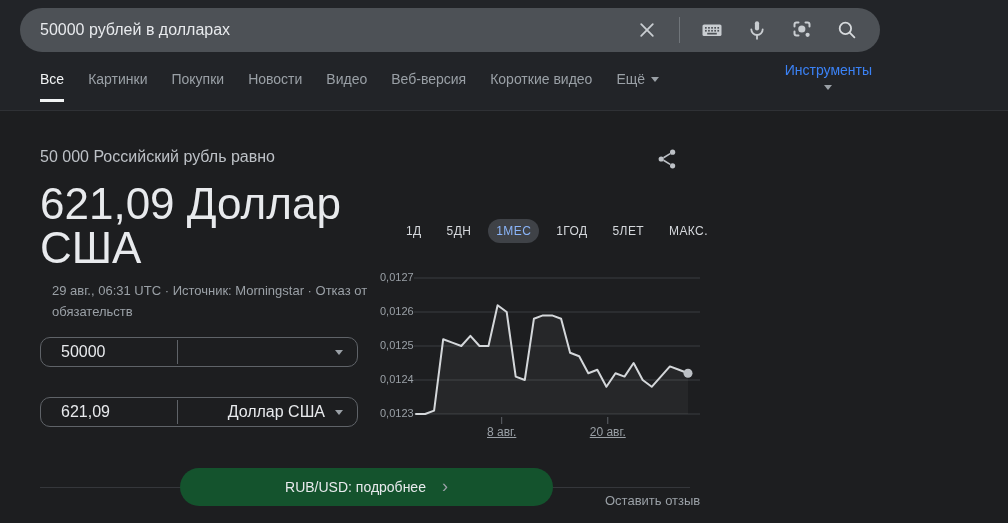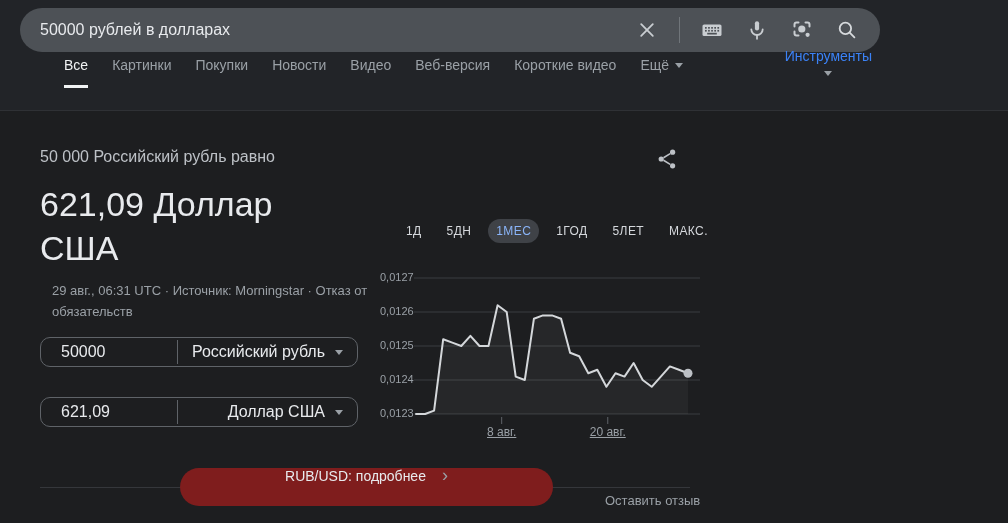--- a/index.html
+++ b/index.html
@@ -3,44 +3,44 @@
 <meta charset="utf-8">
 <style>
   html,body{margin:0;padding:0;background:#1d1e20;width:1008px;height:523px;overflow:hidden;
     font-family:"Liberation Sans","DejaVu Sans",sans-serif;-webkit-font-smoothing:antialiased;}
   .header{position:absolute;left:0;top:0;width:1008px;height:111px;background:#222428;border-bottom:1px solid #2f3135;box-sizing:border-box;}
   .searchbar{position:absolute;left:20px;top:8px;width:860px;height:44px;background:#4d5156;border-radius:22px;display:flex;align-items:center;padding:0 20px 0 18px;box-sizing:border-box;}
   .searchbar input{flex:1;background:transparent;border:none;outline:none;color:#e8eaed;font-size:16px;font-family:inherit;}
   .sb-icons{display:flex;align-items:center;gap:19px;}
   .icon-btn{width:26px;height:26px;display:flex;align-items:center;justify-content:center;cursor:pointer;flex:0 0 auto;}
   .sb-divider{width:1px;height:26px;background:#70757a;}
-  .tabbar{position:absolute;left:0;top:48px;width:1008px;display:flex;align-items:flex-end;gap:24px;padding-left:64px;box-sizing:border-box;font-size:14px;}
+  .tabbar{position:absolute;left:0;top:62px;width:1008px;display:flex;align-items:flex-end;gap:24px;padding-left:40px;box-sizing:border-box;font-size:14px;}
   .tab{color:#9aa0a6;padding-bottom:12px;border-bottom:3px solid transparent;cursor:pointer;display:flex;align-items:center;gap:6px;white-space:nowrap;}
   .tab.active{color:#f1f3f4;border-bottom-color:#f1f3f4;}
   .tools{margin-left:auto;margin-right:136px;color:#3b82f6;padding-bottom:12px;cursor:pointer;display:flex;align-items:center;gap:7px;white-space:nowrap;flex-direction:column;}
   .caret{width:0;height:0;border-left:4.5px solid transparent;border-right:4.5px solid transparent;border-top:5.5px solid #9aa0a6;display:inline-block;}
   .equals-line{position:absolute;left:40px;top:148px;font-size:16px;color:#bdc1c6;}
-  .result{position:absolute;left:40px;top:182px;width:312px;font-size:34px;line-height:44px;color:#e8eaed;}
+  .result{position:absolute;left:40px;top:182px;width:312px;font-size:44px;line-height:44px;color:#e8eaed;}
   .meta{position:absolute;left:52px;top:280px;width:322px;font-size:13px;line-height:21px;color:#9aa0a6;}
   .meta a{color:#9aa0a6;text-decoration:none;cursor:pointer;}
   .conv-row{position:absolute;left:40px;width:318px;height:30px;border:1px solid #5f6368;border-radius:10px;box-sizing:border-box;display:flex;align-items:center;background:transparent;}
   .conv-row.row1{top:337px;} .conv-row.row2{top:397px;}
   .conv-row input{width:112px;margin-left:18px;background:transparent;border:none;outline:none;color:#e8eaed;font-size:16px;font-family:inherit;}
   .conv-divider{width:1px;height:24px;background:#5f6368;margin-left:2px;}
   .currency-select{flex:1;display:flex;align-items:center;justify-content:flex-end;gap:10px;padding-right:14px;color:#e8eaed;font-size:16px;cursor:pointer;white-space:nowrap;}
   .share-btn{position:absolute;left:650px;top:142px;width:34px;height:34px;display:flex;align-items:center;justify-content:center;cursor:pointer;}
   .ranges{position:absolute;left:398px;top:219px;display:flex;align-items:center;gap:9px;}
   .range-btn{font-size:12px;font-weight:400;letter-spacing:.4px;color:#d5d8dc;padding:5px 8px;border-radius:13px;cursor:pointer;white-space:nowrap;}
   .range-btn.selected{background:#3f4247;color:#8ab4f8;}
   .chart{position:absolute;left:380px;top:265px;width:322px;height:180px;}
   .chart svg{position:absolute;left:0;top:0;}
   .ylab{position:absolute;left:0;width:28px;text-align:right;font-size:11px;color:#9aa0a6;}
   .xlab{position:absolute;width:80px;text-align:center;font-size:12px;color:#9aa0a6;top:160px;text-decoration:underline;}
   .bottom-divider{position:absolute;left:40px;top:487px;width:650px;height:1px;background:#35373b;}
-  .details-btn{position:absolute;left:180px;top:468px;width:373px;height:38px;background:#7f1d1d;border-radius:19px;display:flex;align-items:flex-start;justify-content:center;gap:16px;color:#e8eaed;font-size:14px;cursor:pointer;z-index:2;}
+  .details-btn{position:absolute;left:180px;top:468px;width:373px;height:38px;background:#14532d;border-radius:19px;display:flex;align-items:center;justify-content:center;gap:16px;color:#e8eaed;font-size:14px;cursor:pointer;z-index:2;}
   .details-chevron{color:#9aa0a6;font-size:18px;line-height:1;margin-top:-2px;}
   .feedback{position:absolute;left:605px;top:493px;font-size:13px;color:#9aa0a6;cursor:pointer;}
 </style>
 </head>
 <body>
 
 <div class="header">
   <div class="searchbar">
     <input type="text" value="50000 рублей в долларах" style="">
     <div class="sb-icons">
@@ -140,21 +140,20 @@
         <circle cx="17.6" cy="18.8" r="2.6"></circle>
     </g>
     <path d="M8.5 10.7l6.7-4.1 M8.5 13.3l6.7 4.1" stroke="#bdc1c6" stroke-width="1.6"></path>
   </svg>
 </div>
 
 <div class="conv-row row1">
   <input value="50000" style="">
   <div class="conv-divider"></div>
   <div class="currency-select">
-    <span>Российский рубль</span>
     <span class="caret"></span>
   </div>
 </div>
 
 <div class="conv-row row2">
   <input value="621,09" style="">
   <div class="conv-divider"></div>
   <div class="currency-select">
     <span>Доллар США</span>
     <span class="caret"></span>

